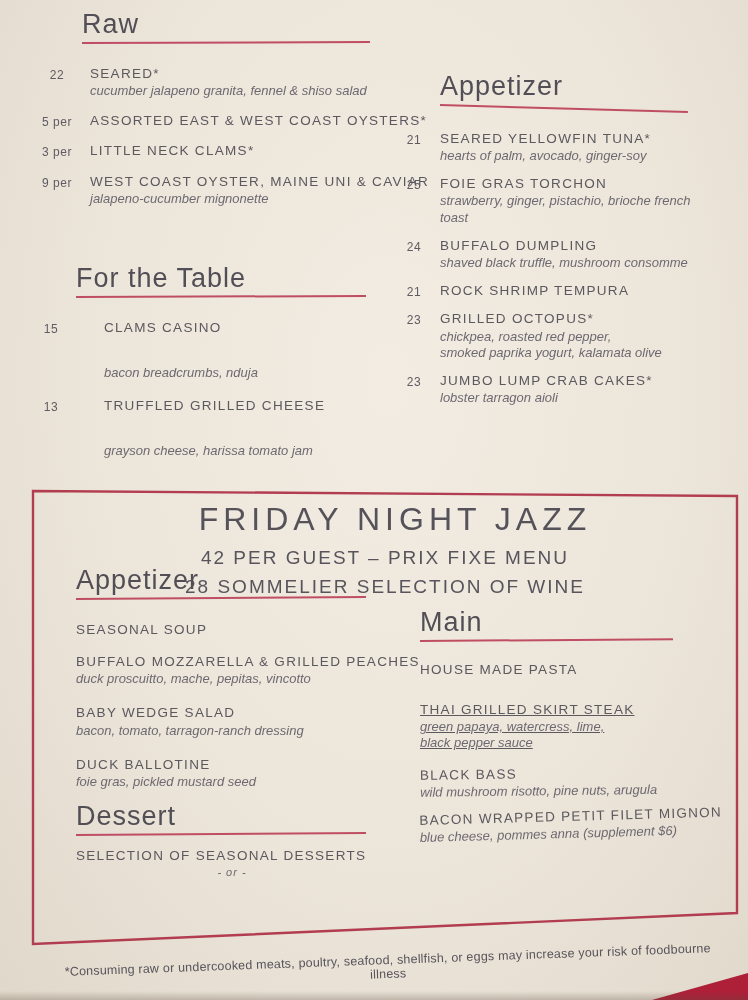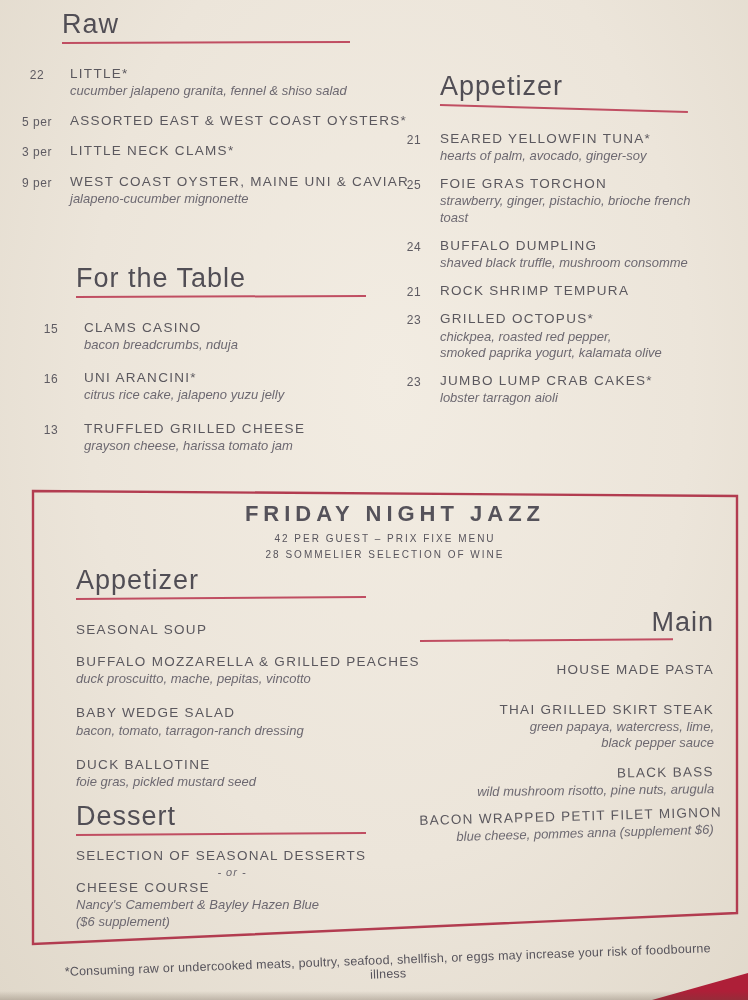--- a/index.html
+++ b/index.html
@@ -35,47 +35,47 @@
     white-space:nowrap;
   }
   .desc {
     font-size:13px; font-style:italic; color:#6d6971; line-height:1.25;
     white-space:pre-line; margin-top:1px;
   }
   .desc:empty { display:none; }
   
   .sitem { margin-bottom:18px; }
   
-  .sec-raw   { position:absolute; left:12px;  top:10px;  width:352px; }
+  .sec-raw   { position:absolute; left:32px;  top:10px;  width:352px; }
   .sec-raw   .h-sec, .sec-raw .rule { margin-left:50px; }
   .sec-raw   .rule { width:288px; transform:rotate(-.2deg); }
   .sec-table { position:absolute; left:26px;  top:264px; width:352px; }
   .sec-table .h-sec, .sec-table .rule { margin-left:50px; }
   .sec-table .rule { width:290px; transform:rotate(-.2deg); }
-  .sec-table .pitem { margin-bottom:17px; }
+  .sec-table .pitem { margin-bottom:17px;gap:28px; }
   .sec-app   { position:absolute; left:396px; top:72px;  width:332px; }
   .sec-app   .h-sec, .sec-app .rule { margin-left:44px; }
   .sec-app   .rule { width:248px; margin-bottom:25px; transform:rotate(1.6deg); }
   .sec-app   .pitem { grid-template-columns:36px 1fr; margin-bottom:12px; }
   
   .jazz-border { position:absolute; left:0; top:0; pointer-events:none; }
   .jazz-head { position:absolute; left:33px; top:501px; width:704px; text-align:center; }
-  .jazz-title { font-size:22px; font-weight:700; letter-spacing:5px; color:#55525a; line-height:1.15;padding-left:20px; }
-  .jazz-sub   { font-size:10px; letter-spacing:2px; color:#57545c; line-height:1.55; }
+  .jazz-title { font-size:32px; font-weight:400; letter-spacing:5px; color:#55525a; line-height:1.15;padding-left:20px; }
+  .jazz-sub   { font-size:19px; letter-spacing:2px; color:#57545c; line-height:1.55; }
   .jazz-sub.first { margin-top:5px; }
   .jazz-left  { position:absolute; left:76px;  top:566px; width:314px; }
   .jazz-left  .rule { width:290px; margin-bottom:22px; transform:rotate(-.4deg); }
-  .jazz-right { position:absolute; left:420px; top:608px; width:294px;text-align:right; }
+  .jazz-right { position:absolute; left:420px; top:608px; width:294px; }
   .jazz-right .rule { width:253px; margin-bottom:20px; transform:rotate(-.4deg); }
   .jazz-left .h-dessert { margin-top:0; }
   .rule.dessert-rule { margin-bottom:12px; }
   .sitem.tight { margin-bottom:12px; }
   .sitem.soup  { margin-bottom:16px; }
   .sitem.house { margin-bottom:24px; }
-  .sitem.steak { margin-bottom:14px; }
+  .sitem.steak { margin-bottom:14px;text-decoration:underline; }
   .sitem.bass  { margin-bottom:14px; transform:rotate(-.7deg); }
   .sitem.bacon { transform:rotate(-1.6deg); transform-origin:left bottom; }
   .sitem.selection { margin-bottom:0; }
   .or-divider {
     width:200px; margin:2px 0 2px 56px; text-align:center;
     font-size:11px; font-style:italic; letter-spacing:1px; color:#6d6971; line-height:1.1;
   }
   
   .disclaimer {
     position:absolute; left:50px; right:22px; top:953px; text-align:center;
@@ -95,21 +95,21 @@
 </head>
 <body>
 
 <div class="page">
 
   <div class="sec-raw">
     <div class="h-sec">Raw</div>
     <div class="rule"></div>
     <div class="pitem">
       <span class="price">22</span>
-      <span class="iname">LITTLE*</span>
+      <span class="iname">SEARED*</span>
       <span class="desc">cucumber jalapeno granita, fennel &amp; shiso salad</span>
     </div>
     <div class="pitem">
       <span class="price">5 per</span>
       <span class="iname">ASSORTED EAST &amp; WEST COAST OYSTERS*</span>
 
     </div>
     <div class="pitem">
       <span class="price">3 per</span>
       <span class="iname">LITTLE NECK CLAMS*</span>
@@ -122,25 +122,20 @@
     </div>
   </div>
 
   <div class="sec-table">
     <div class="h-sec">For the Table</div>
     <div class="rule"></div>
     <div class="pitem">
       <span class="price">15</span>
       <span class="iname">CLAMS CASINO</span>
       <span class="desc">bacon breadcrumbs, nduja</span>
-    </div>
-    <div class="pitem">
-      <span class="price">16</span>
-      <span class="iname">UNI ARANCINI*</span>
-      <span class="desc">citrus rice cake, jalapeno yuzu jelly</span>
     </div>
     <div class="pitem">
       <span class="price">13</span>
       <span class="iname">TRUFFLED GRILLED CHEESE</span>
       <span class="desc">grayson cheese, harissa tomato jam</span>
     </div>
   </div>
 
   <div class="sec-app">
     <div class="h-sec">Appetizer</div>
@@ -209,25 +204,20 @@
       <div class="desc">foie gras, pickled mustard seed</div>
     </div>
 
     <div class="h-sec h-dessert">Dessert</div>
     <div class="rule dessert-rule"></div>
 
     <div class="sitem selection">
       <div class="iname">SELECTION  OF  SEASONAL  DESSERTS</div>
     </div>
     <div class="or-divider">- or -</div>
-    <div class="sitem">
-      <div class="iname">CHEESE COURSE</div>
-      <div class="desc">Nancy's Camembert &amp; Bayley Hazen Blue
-($6 supplement)</div>
-    </div>
   </div>
 
   <div class="jazz-right">
     <div class="h-sec">Main</div>
     <div class="rule"></div>
 
     <div class="sitem house">
       <div class="iname">HOUSE MADE PASTA</div>
 
     </div>

